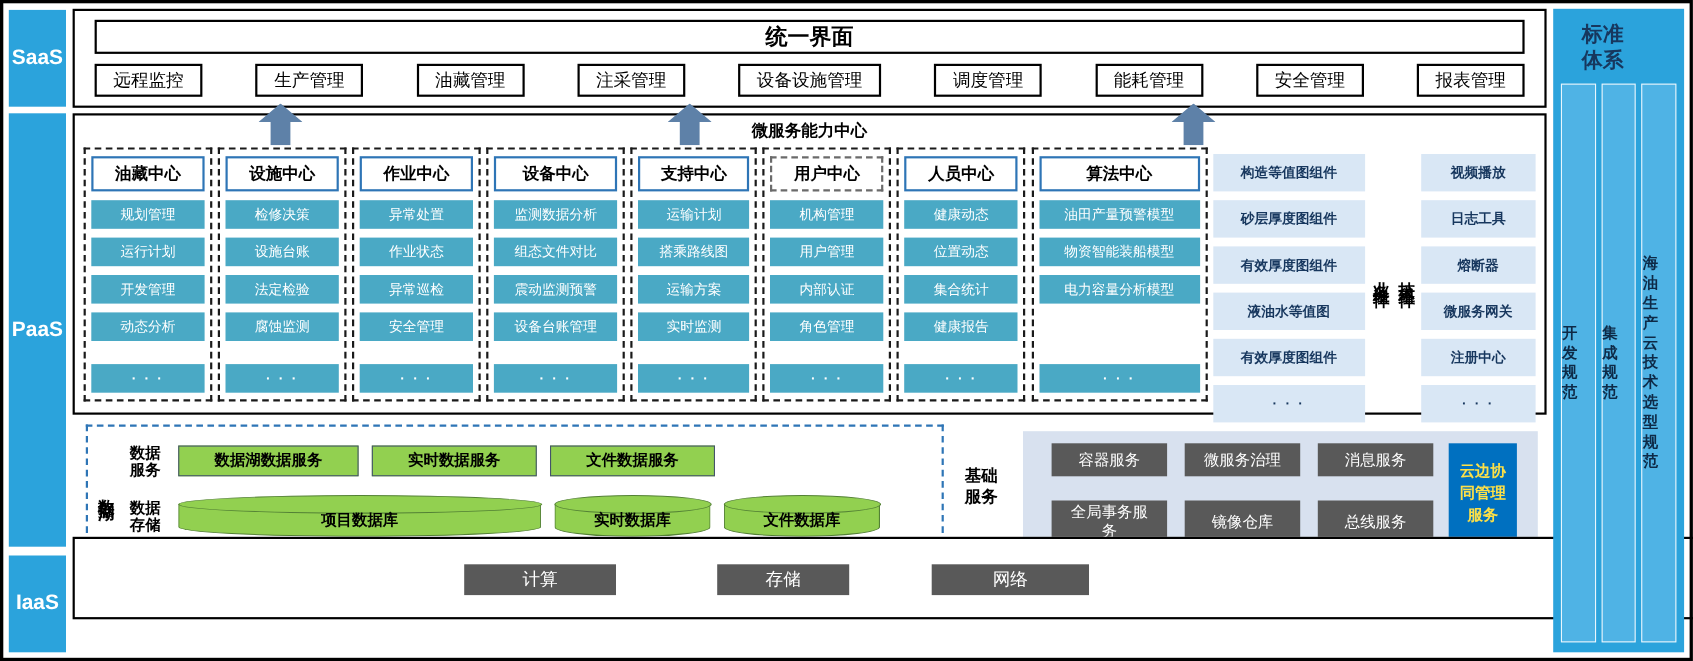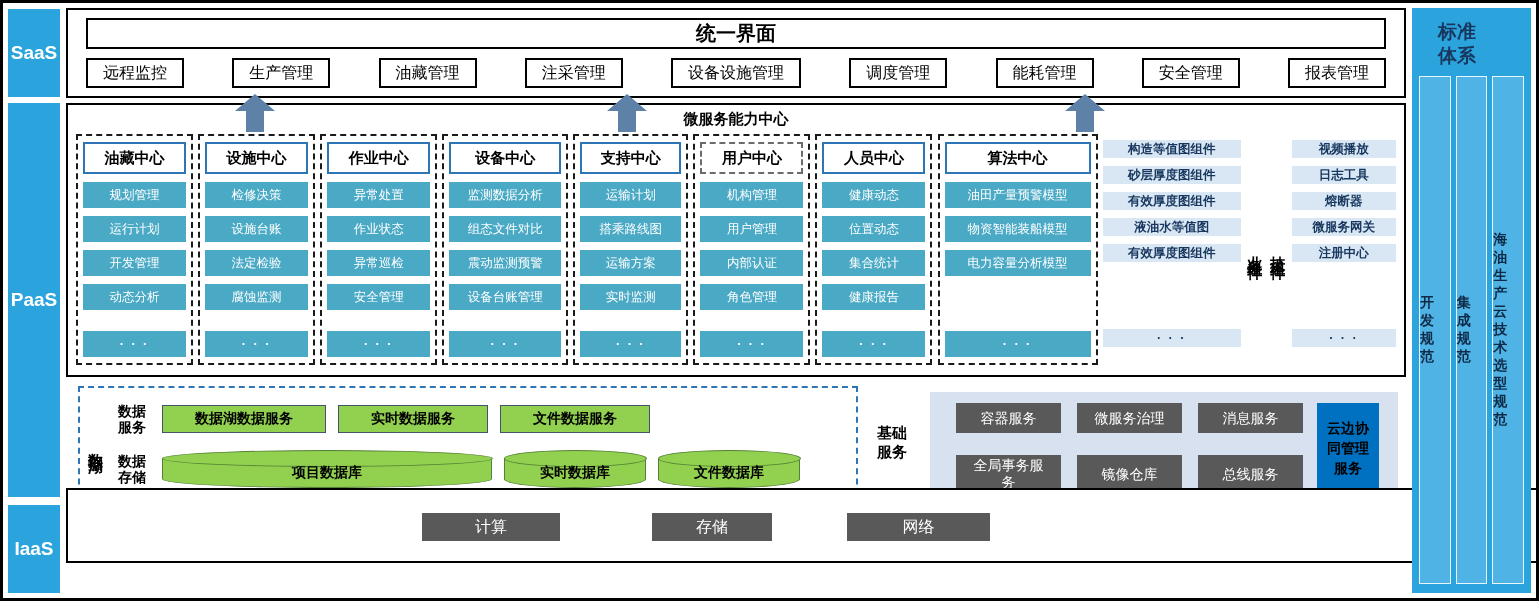--- a/index.html
+++ b/index.html
@@ -32,21 +32,21 @@
   .centers-row { position:absolute; top:29px; left:8px; right:8px; bottom:10px; display:flex; justify-content:space-between; }
   .center-col { border:2px dashed #1a1a1a; padding:6px 5px; display:flex; flex-direction:column; gap:8px; flex:none; }
   .center-head { border:2px solid #2E75B6; background:#fff; font-weight:bold; font-size:15px; height:32px; flex:none;
     display:flex; align-items:center; justify-content:center; white-space:nowrap; }
   .head-dashed .center-head { border:2px dashed #6b6b6b; }
   .citem { background:#4AA9C5; color:#fff; font-size:12.5px; height:26px; flex:none;
     display:flex; align-items:center; justify-content:center; white-space:nowrap; }
   .citem.more { margin-top:auto; font-weight:bold; letter-spacing:2px; }
 
   .comp-col { display:flex; flex-direction:column; gap:8px; padding:6px 0 18px; flex:none; }
-  .xitem { background:#D9E7F5; color:#17375E; font-size:12.5px; font-weight:600; height:18px; flex:none;
+  .xitem { background:#D9E7F5; color:#17375E; font-size:12.5px; font-weight:600; height:34px; flex:none;
     display:flex; align-items:center; justify-content:center; white-space:nowrap; }
   .xitem.more { margin-top:auto; font-weight:bold; letter-spacing:2px; }
   .vtext { writing-mode:vertical-rl; text-orientation:upright; letter-spacing:3px; }
   .comp-vlabel { align-self:center; font-weight:bold; font-size:15px; color:#000; width:18px; text-align:center; }
 
   
   .data-lake { position:absolute; left:78px; top:386px; width:780px; height:119px; border:2px dashed #2E75B6;
     background:#fff; display:flex; }
   .dl-label { width:30px; display:flex; align-items:center; justify-content:center; font-weight:bold; font-size:15px; }
   .dl-content { flex:1; display:flex; flex-direction:column; justify-content:space-evenly; padding-right:6px; }
@@ -63,21 +63,21 @@
     font-weight:bold; font-size:14px; color:#000; }
 
   
   .basic-label { position:absolute; left:872px; top:424px; width:40px; font-weight:bold; font-size:15px;
     line-height:1.25; text-align:center; }
   .basic-panel { position:absolute; left:930px; top:392px; width:468px; height:112px; background:#D8E1EF;
     display:flex; gap:14px; padding:11px 12px 11px 26px; }
   .bs-grid { display:grid; grid-template-columns:repeat(3,105px); gap:4px 16px; align-content:space-between; }
   .bs-btn { background:#595959; color:#fff; font-size:14px; min-height:30px; padding:2px 14px;
     display:flex; align-items:center; justify-content:center; text-align:center; line-height:1.2; }
-  .cloud-edge { width:62px; background:#0070C0; color:#000000; font-weight:bold; font-size:14px; line-height:1.45;
+  .cloud-edge { width:62px; background:#0070C0; color:#fde047; font-weight:bold; font-size:14px; line-height:1.45;
     display:flex; align-items:center; justify-content:center; text-align:center; padding:4px 6px; }
 
   
   .iaas-box { position:absolute; left:66px; top:488px; width:1504px; height:75px; border:2px solid #000; background:#fff; }
   .iaas-btn { position:absolute; top:23px; height:28px; background:#595959; color:#fff; font-size:16px;
     display:flex; align-items:center; justify-content:center; }
   .iaas-1 { left:354px; width:138px; } .iaas-2 { left:584px; width:120px; } .iaas-3 { left:779px; width:143px; }
 
   
   .standards { position:absolute; left:1412px; top:8px; width:119px; height:585px; background:#2BA3DC;

